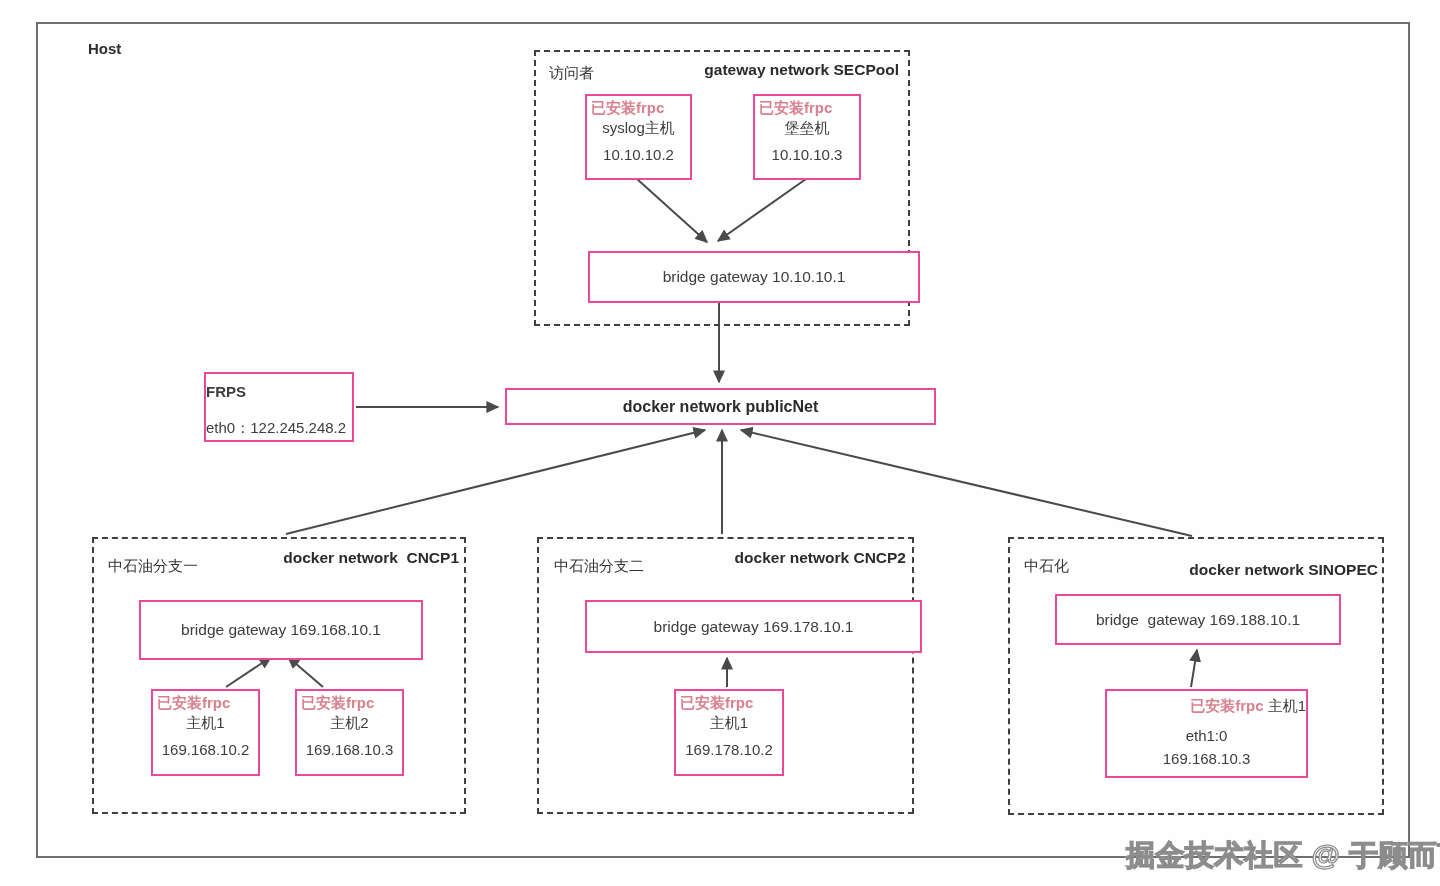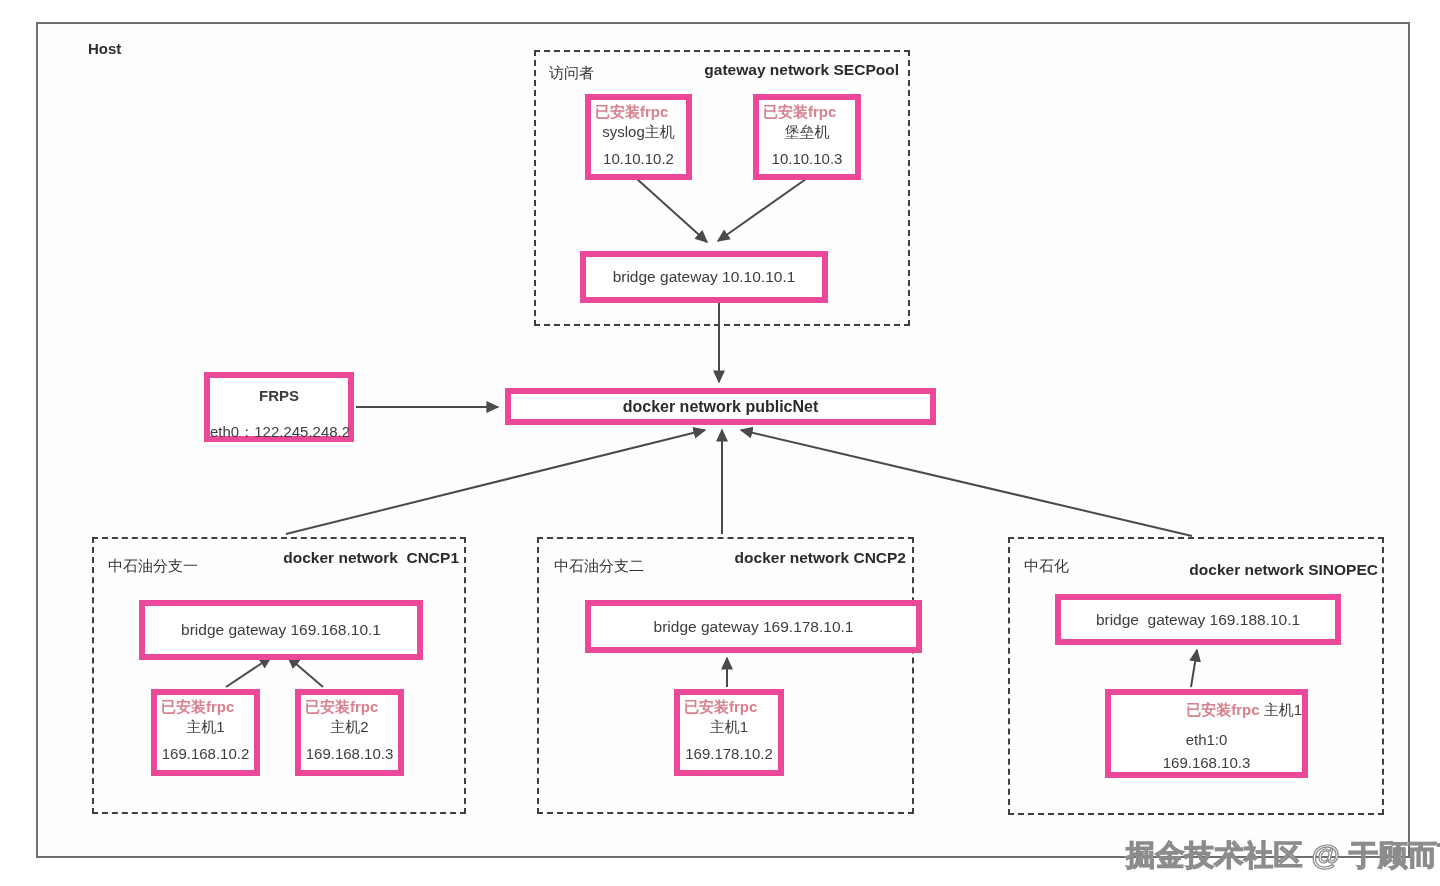--- a/index.html
+++ b/index.html
@@ -23,38 +23,38 @@
   }
 
   .dashed-box {
     border: 2px dashed #3f3f3f;
     background: transparent;
   }
   .corner-label { font-size: 15px; color: #333; white-space: pre; }
   .net-title { font-weight: bold; font-size: 15.5px; color: #2b2b2b; white-space: pre; }
 
   .solid-box {
-    border: 6px solid #ec4899;
+    border: 2px solid #ec4899;
     background: #ffffff;
   }
   .gw-box {
     display: flex; align-items: center; justify-content: center;
     font-size: 15.5px; color: #3d3d3d; white-space: pre;
   }
   .node-box { font-size: 15px; color: #3d3d3d; }
   .frpc-line {
     text-align: left; padding: 3px 0 0 4px;
     font-weight: bold; font-size: 15px;
     color: #d9818e;
     white-space: pre;
   }
   .node-name { text-align: center; margin-top: 1px; }
   .node-ip   { text-align: center; margin-top: 8px; }
 
-  .frps-box { text-align: center; }
+  .frps-box { }
   .frps-title { font-weight: bold; font-size: 15px; margin-top: 9px; }
   .frps-iface { font-size: 15px; margin-top: 19px; white-space: pre; }
 
   .publicnet-box {
     display: flex; align-items: center; justify-content: center;
     font-weight: bold; font-size: 16px; color: #2b2b2b;
   }
 
   .sino-line1 { text-align: right; padding: 6px 0 0 6px; white-space: pre; }
   .sino-frpc { font-weight: bold; color: #d9818e; }
@@ -114,21 +114,21 @@
       <div class="node-name">syslog主机</div>
       <div class="node-ip">10.10.10.2</div>
     </div>
 
     <div class="abs solid-box node-box" style="left:217px; top:42px; width:108px; height:86px;">
       <div class="frpc-line">已安装frpc</div>
       <div class="node-name">堡垒机</div>
       <div class="node-ip">10.10.10.3</div>
     </div>
 
-    <div class="abs solid-box gw-box" style="left:44px; top:199px; width:248px; height:52px;">bridge gateway 10.10.10.1</div>
+    <div class="abs solid-box gw-box" style="left:52px; top:199px; width:332px; height:52px;">bridge gateway 10.10.10.1</div>
   </div>
 
   <div class="abs solid-box frps-box" style="left:204px; top:372px; width:150px; height:70px;">
     <div class="frps-title">FRPS</div>
     <div class="frps-iface">eth0：122.245.248.2</div>
   </div>
 
   <div class="abs solid-box publicnet-box" style="left:505px; top:388px; width:431px; height:37px;">docker network publicNet</div>
 
   <div class="abs dashed-box" style="left:92px; top:537px; width:374px; height:277px;">

